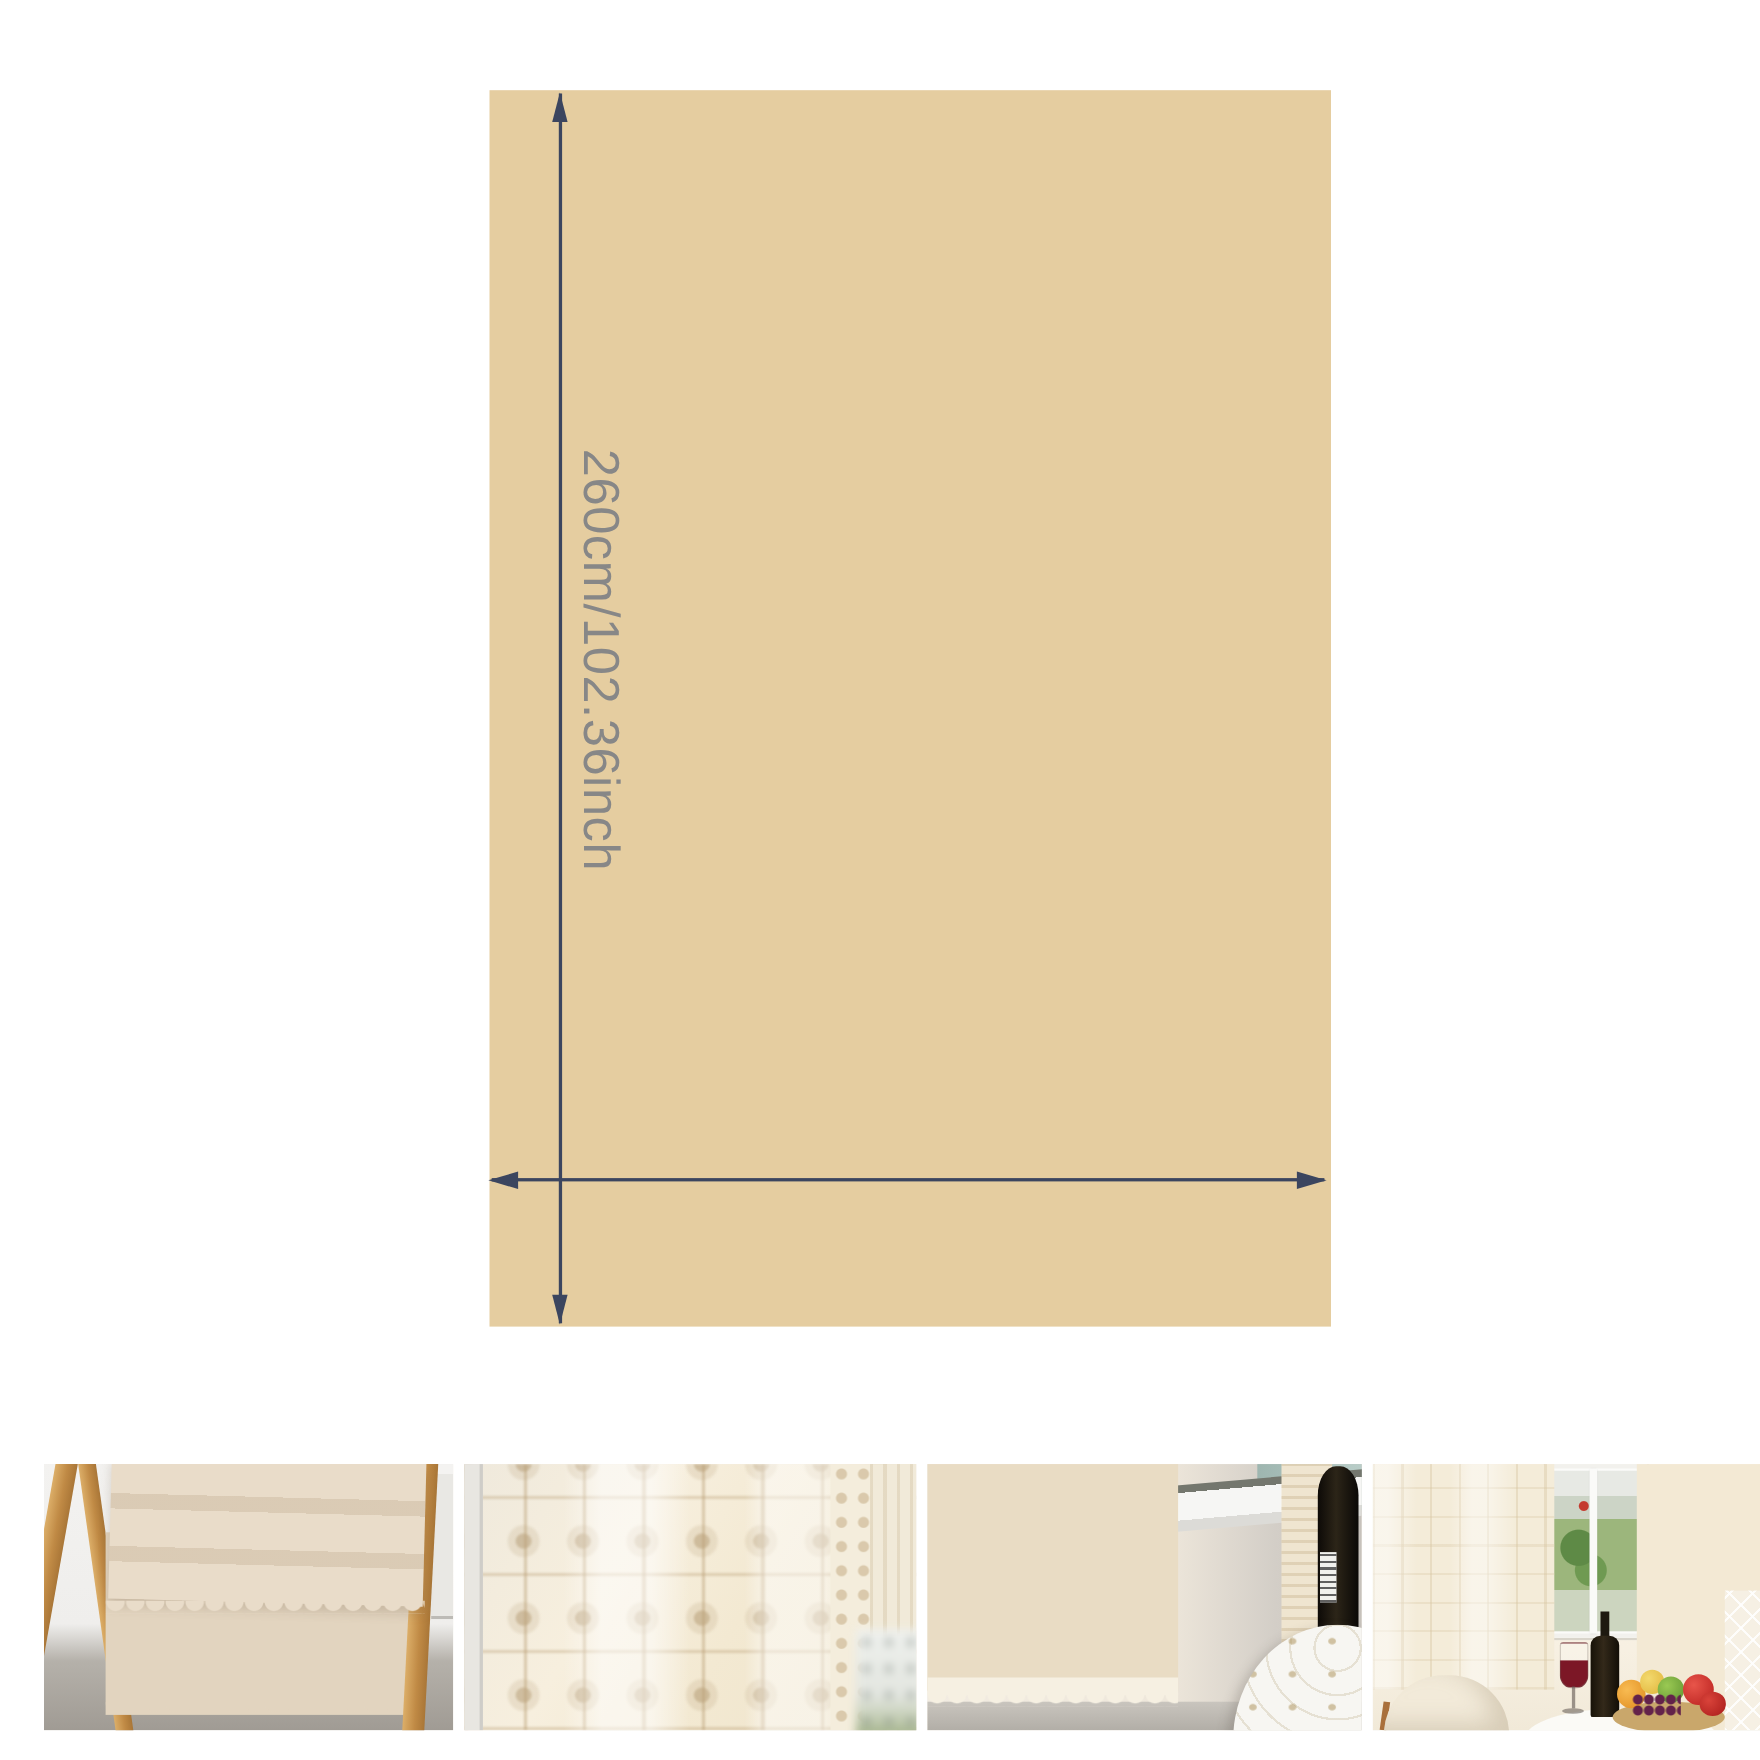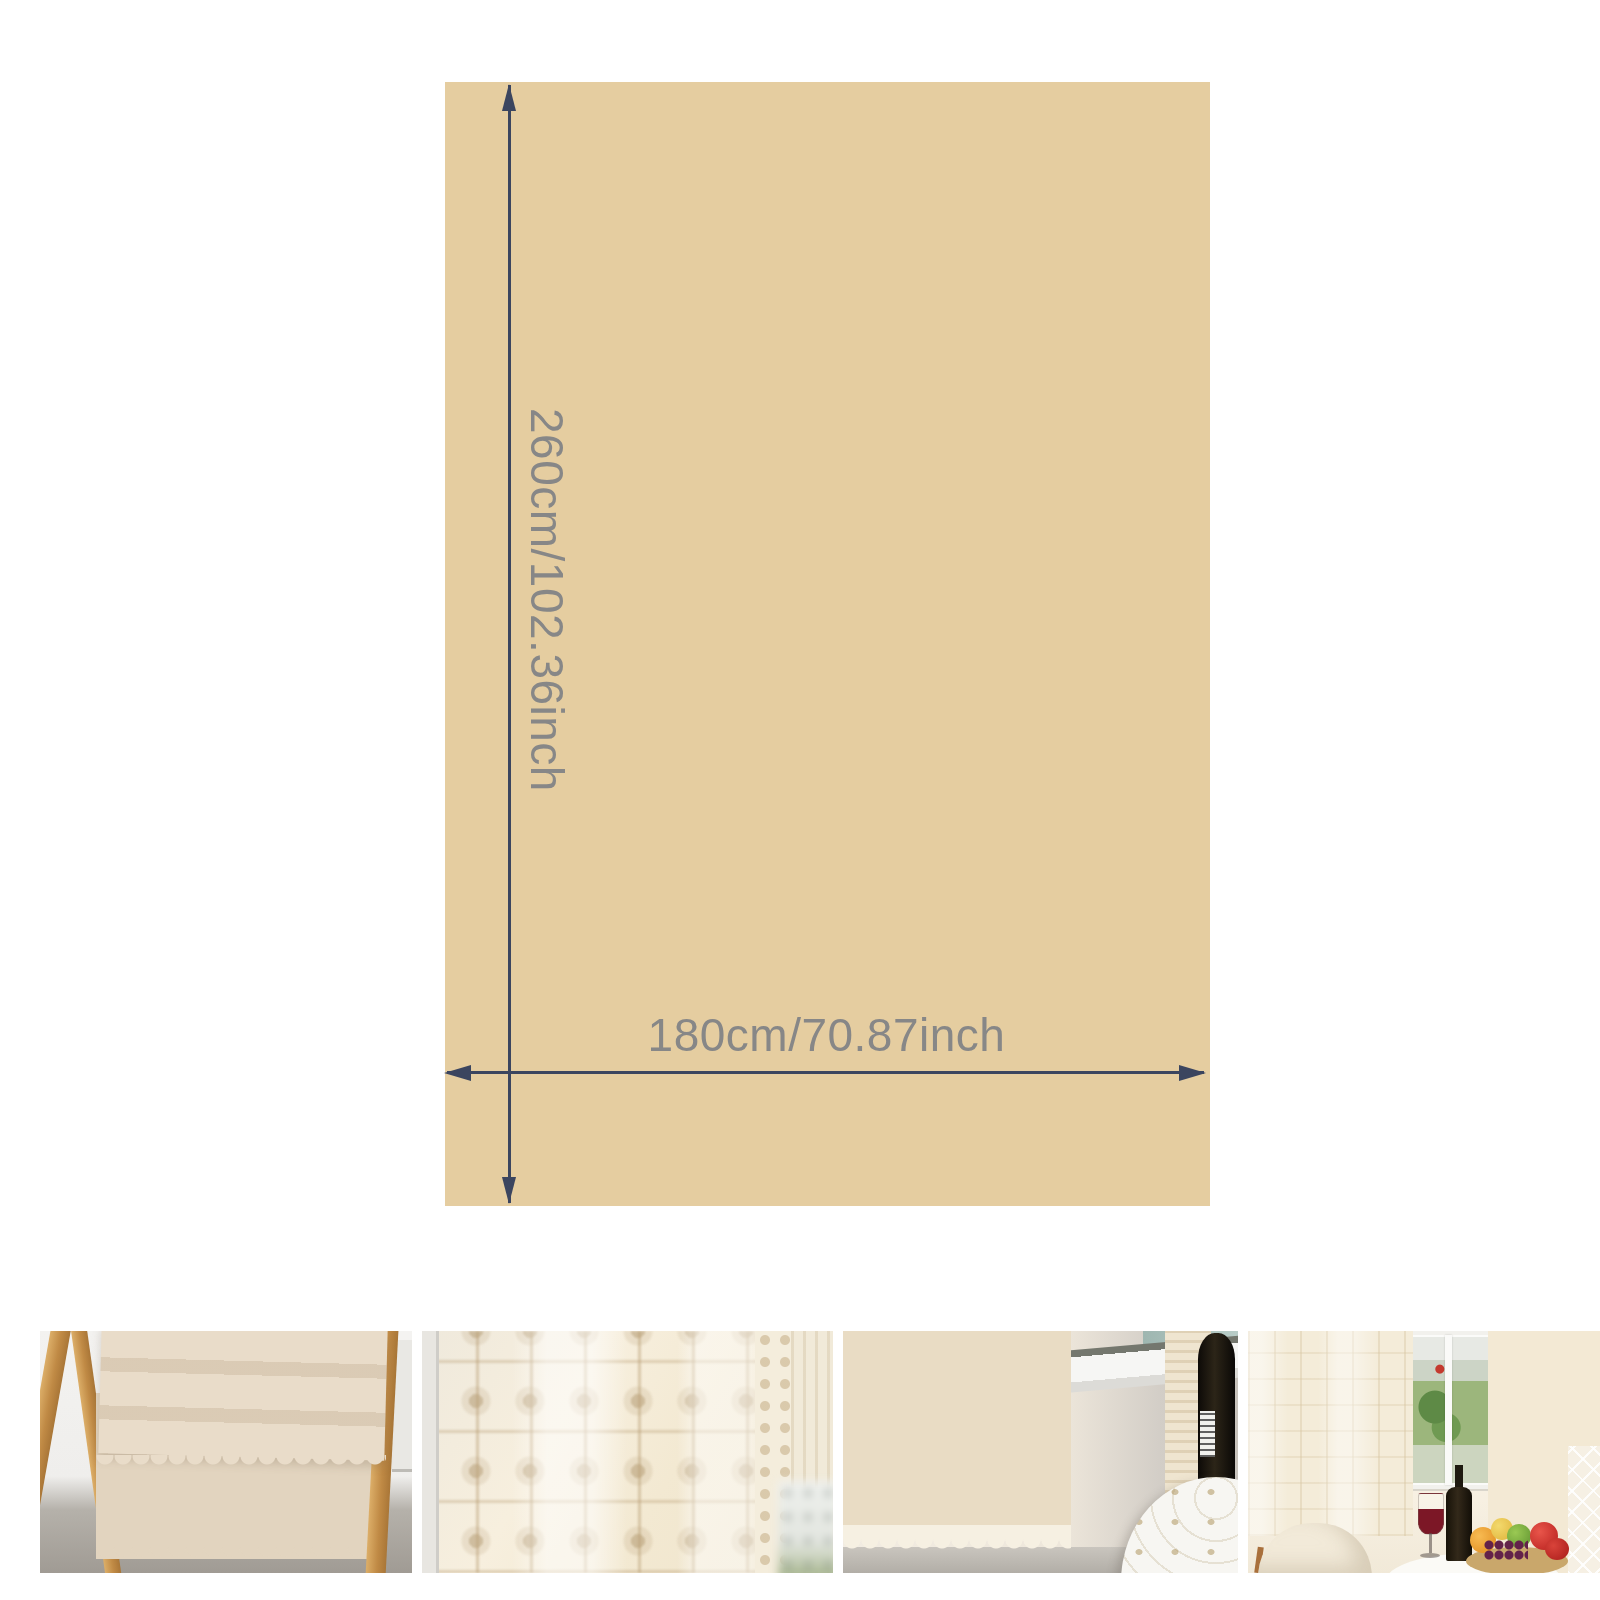--- a/index.html
+++ b/index.html
@@ -139,21 +139,20 @@
 
   <div class="abs vline"></div>
   <div class="abs tri up"></div>
   <div class="abs tri down"></div>
 
   <div class="abs hline"></div>
   <div class="abs tri left"></div>
   <div class="abs tri right"></div>
 
   <div class="abs vlabel">260cm/102.36inch</div>
-  <div class="abs hlabel">180cm/70.87inch</div>
 
   <figure class="abs thumb t1">
     <div class="t1-wall"></div>
     <div class="t1-wallstrip"></div>
     <div class="rail t1-railA"></div>
     <div class="rail t1-railB"></div>
     <div class="t1-back crochet">
       <div class="scallops"></div>
     </div>
     <div class="rail t1-railC"></div>

